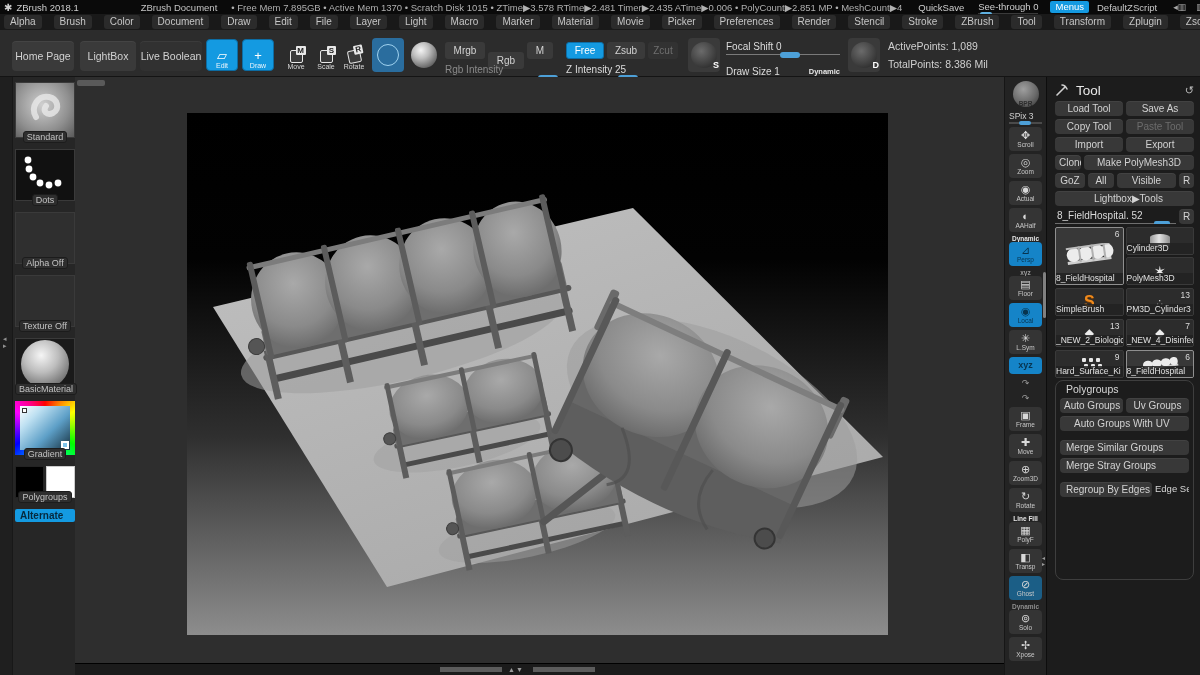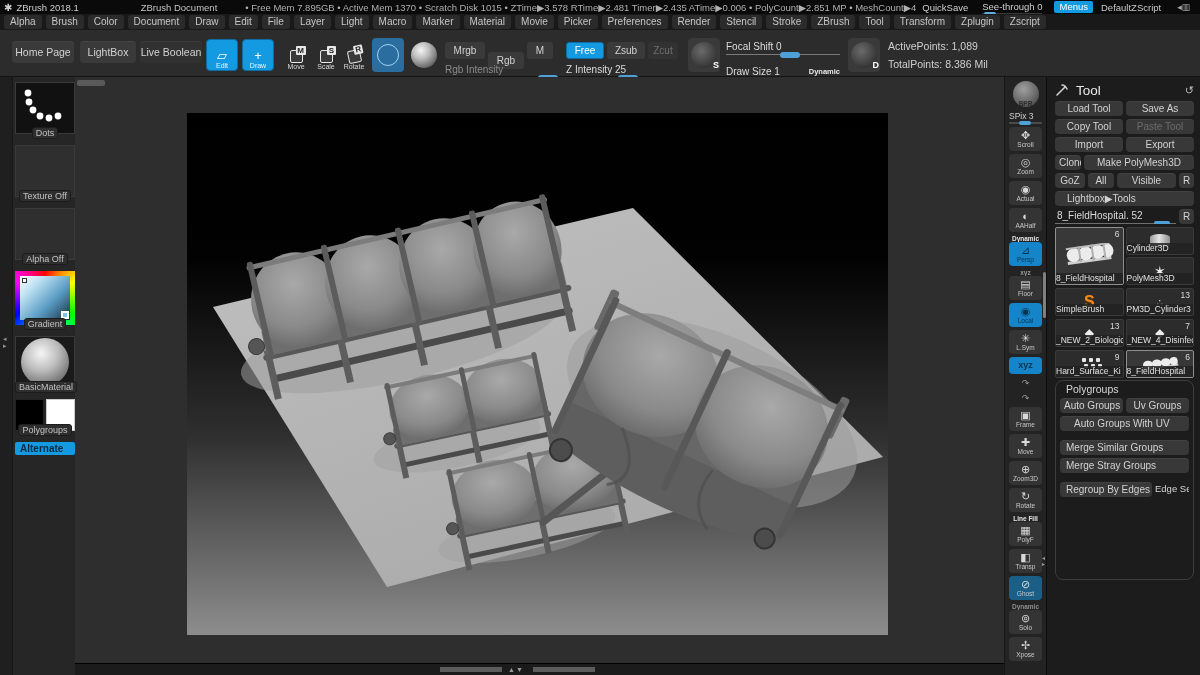--- a/index.html
+++ b/index.html
@@ -4,39 +4,39 @@
 <style>
   *{box-sizing:border-box;margin:0;padding:0}
   html,body{width:1200px;height:675px;overflow:hidden}
   body{font-family:"Liberation Sans",sans-serif;background:#2e2e2e;position:relative;color:#c9c9c9}
 
   
   .titlebar{position:absolute;left:0;top:0;width:1200px;height:14px;background:#0a0a0a;
     display:flex;align-items:center;font-size:9.5px;color:#b8b8b8;white-space:nowrap}
   .titlebar .logo{color:#d0d0d0;font-size:10px;margin:0 4px 0 4px}
   .tb-app{margin-right:62px;color:#cfcfcf}
-  .tb-doc{margin-right:28px;color:#c4c4c4}
-  .tb-stats{color:#b0b0b0;}
+  .tb-doc{margin-right:14px;color:#c4c4c4}
+  .tb-stats{color:#b0b0b0;margin-right:10px}
   .tb-quicksave{margin-left:6px;margin-right:14px;color:#cfcfcf}
   .tb-see{position:relative;margin-right:12px;color:#cfcfcf;padding-bottom:1px}
   .tb-see .strack{position:absolute;left:0;bottom:-2px;width:100%;height:2px;background:#3a3a3a}
   .tb-see .sthumb{position:absolute;left:2px;bottom:-3px;width:12px;height:4px;background:#5fb0e0;border-radius:2px}
   .tb-menus{background:#149ae1;color:#fff;padding:0 5px;border-radius:2px;height:12px;line-height:12px;margin-right:8px}
   .tb-zscript{margin-right:16px;color:#c9c9c9}
   .tb-icons{display:flex;gap:10px;align-items:center;color:#a8a8a8;font-size:9px}
   .tb-icons span{display:inline-block}
 
   
-  .menubar{position:absolute;left:0;top:14px;width:1200px;height:16px;background:#191919;display:flex;align-items:center;padding-left:4px;gap:4px}
+  .menubar{position:absolute;left:0;top:14px;width:1200px;height:16px;background:#191919;display:flex;align-items:center;padding-left:4px;gap:12px}
   .mitem{background:#2b2b2b;border-radius:3px;font-size:10px;color:#c6c6c6;padding:1px 6px;line-height:12px}
 
   
   .shelf{position:absolute;left:0;top:30px;width:1200px;height:47px;background:#2c2c2c;border-bottom:1px solid #141414}
   .sbtn{position:absolute;background:#3a3a3a;border-radius:4px;color:#d2d2d2;font-size:10.5px;
-    display:flex;align-items:center;justify-content:center;height:22px;box-shadow:inset 0 1px 0 rgba(255,255,255,.05)}
+    display:flex;align-items:center;justify-content:center;height:30px;box-shadow:inset 0 1px 0 rgba(255,255,255,.05)}
   .ibtn{position:absolute;top:9px;width:32px;height:32px;border-radius:4px;display:flex;flex-direction:column;
     align-items:center;justify-content:flex-end;font-size:7px;color:#eaf4fb;padding-bottom:1px}
   .ibtn .glyph{font-size:13px;line-height:13px;color:#fff}
   .ibtn.blue{background:#149ae1;border:1px solid #0c6ca3}
   .ibtn.plain{background:transparent;color:#d8d8d8}
   .modebox{width:13px;height:13px;border:1.5px solid #e8e8e8;border-radius:2px;position:relative;background:#3a3a3a}
   .modebox i{position:absolute;right:-4px;top:-5px;font-style:normal;font-size:8px;background:#e8e8e8;color:#222;
     padding:0 1.5px;border-radius:1px;font-weight:bold}
   .smallbtn{position:absolute;background:#3a3a3a;border-radius:3px;color:#d2d2d2;font-size:10px;height:17px;
     display:flex;align-items:center;justify-content:center}
@@ -271,54 +271,62 @@
 </div>
 
 <div class="main">
 
   <div class="ltray">
     <div class="edge">
       <div class="edge-arrows">◂<br>▸</div>
     </div>
     <div class="tray-items">
       <div class="tray-item">
+        <div class="tthumb" style="height:56px;background:radial-gradient(circle at 45% 40%,#cfcfcf,#8f8f8f 60%,#5a5a5a)">
+          <svg width="58" height="54" viewBox="0 0 58 54">
+            <path d="M20 34 C14 24, 22 12, 33 14 C42 16, 44 26, 37 30 C31 33, 26 28, 30 23" fill="none" stroke="#e8e8e8" stroke-width="6" stroke-linecap="round" opacity="0.8"></path>
+          </svg>
+        </div>
+        <div class="tlabel">Standard</div>
+      </div>
+      <div class="tray-item">
         <div class="tthumb" style="height:52px;background:#111">
           <svg width="58" height="50" viewBox="0 0 58 50">
             <circle cx="12" cy="10" r="3.4" fill="#fff"></circle>
               <circle cx="13" cy="19" r="3.4" fill="#fff"></circle>
             <circle cx="17" cy="27" r="3.4" fill="#fff"></circle>
               <circle cx="24" cy="33" r="3.4" fill="#fff"></circle>
             <circle cx="33" cy="35" r="3.4" fill="#fff"></circle>
               <circle cx="42" cy="33" r="3.4" fill="#fff"></circle>
           </svg>
         </div>
         <div class="tlabel">Dots</div>
       </div>
       <div class="tray-item">
         <div class="tthumb" style="height:52px"></div>
+        <div class="tlabel">Alpha Off</div>
+      </div>
+      <div class="tray-item">
+        <div class="tthumb" style="height:52px"></div>
         <div class="tlabel">Texture Off</div>
       </div>
       <div class="tray-item">
-        <div class="tthumb" style="height:52px"></div>
-        <div class="tlabel">Alpha Off</div>
+        <div class="tthumb" style="height:52px;background:#1a1a1a;display:flex;align-items:center;justify-content:center">
+          <div style="width:48px;height:48px;border-radius:50%;background:radial-gradient(circle at 42% 32%,#f5f5f5,#bdbdbd 40%,#707070 78%,#474747)"></div>
+        </div>
+        <div class="tlabel">BasicMaterial</div>
       </div>
       <div class="tray-item">
         <div class="tthumb" style="height:54px;border:none;background:conic-gradient(#ff0000,#ffff00,#00ff00,#00ffff,#0000ff,#ff00ff,#ff0000)">
           <div style="position:absolute;inset:5px;background:linear-gradient(135deg,#ffffff 0%,#bfe1f2 25%,#5d9fc7 60%,#16303f 100%)">
             <div style="position:absolute;left:2px;top:2px;width:5px;height:5px;background:#fff;border:1px solid #333"></div>
             <div style="position:absolute;right:1px;bottom:1px;width:8px;height:8px;background:#7ec3ea;border:2px solid #fff"></div>
           </div>
         </div>
         <div class="tlabel">Gradient</div>
-      </div>
-      <div class="tray-item">
-        <div class="tthumb" style="height:52px;background:#1a1a1a;display:flex;align-items:center;justify-content:center">
-          <div style="width:48px;height:48px;border-radius:50%;background:radial-gradient(circle at 42% 32%,#f5f5f5,#bdbdbd 40%,#707070 78%,#474747)"></div>
-        </div>
-        <div class="tlabel">BasicMaterial</div>
       </div>
       <div class="tray-item">
         <div class="swatchrow">
           <div style="width:29px;height:32px;background:#000;border:1px solid #222"></div>
           <div style="width:29px;height:32px;background:#fff;border:1px solid #ccc"></div>
         </div>
         <div class="tlabel">Polygroups</div>
       </div>
       <div class="tray-item">
         <div class="altbtn">Alternate</div>
@@ -552,21 +560,21 @@
       <div class="tbtn" style="width:26px">Clone</div>
       <div class="tbtn grow">Make PolyMesh3D</div>
     </div>
     <div class="trow">
       <div class="tbtn" style="width:30px">GoZ</div>
       <div class="tbtn" style="width:26px">All</div>
       <div class="tbtn grow">Visible</div>
       <div class="tbtn" style="width:15px;padding:0">R</div>
     </div>
     <div class="trow">
-      <div class="tbtn grow" style="text-align:left;padding-left:12px">Lightbox▶Tools</div>
+      <div class="tbtn grow" style="text-align:center;padding-left:12px">Lightbox▶Tools</div>
     </div>
     <div class="trow">
       <div class="tslider">
         <span>8_FieldHospital. 52</span>
         <span class="track"></span>
         <span class="thumb" style="left:82%"></span>
       </div>
       <div class="tbtn" style="width:15px;padding:0">R</div>
     </div>
 

